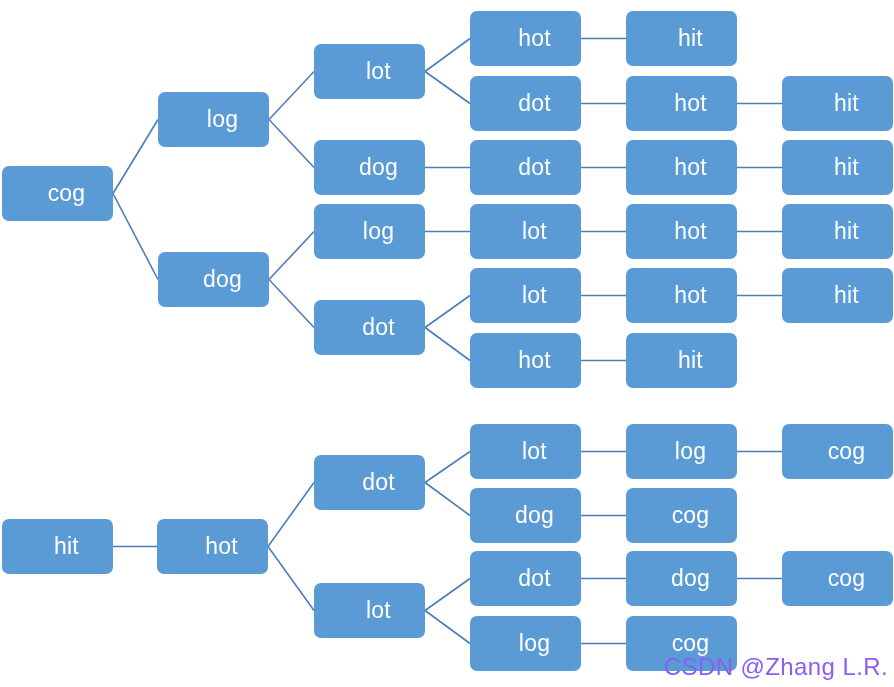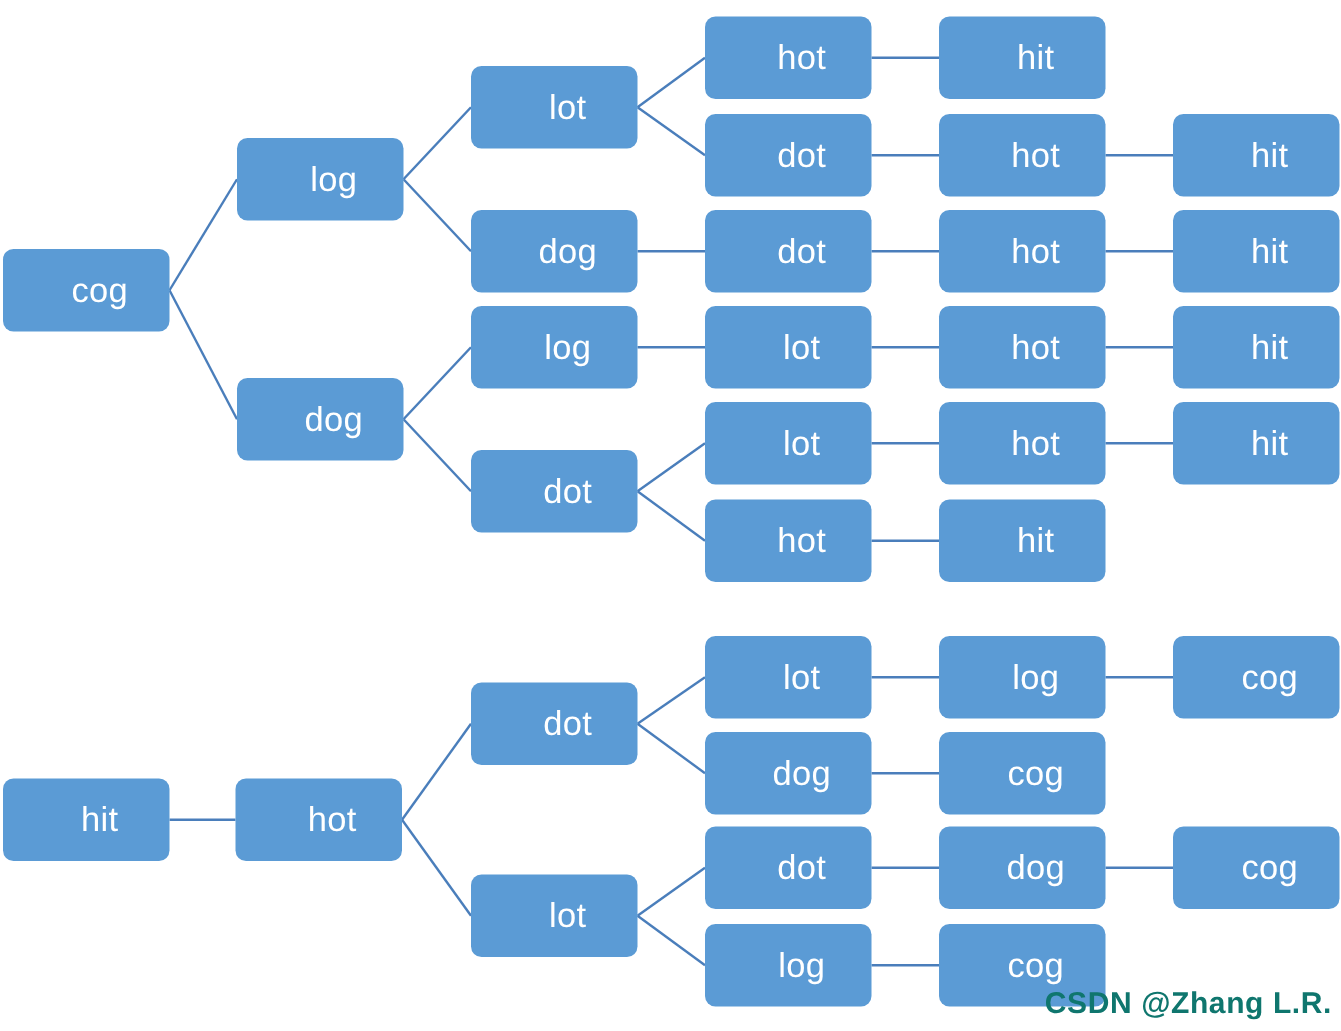--- a/index.html
+++ b/index.html
@@ -39,26 +39,25 @@
     line-height: 1;
     letter-spacing: 0.2px;
     font-family: "Liberation Sans", sans-serif;
     user-select: none;
     padding-left: 18px;
   }
   .watermark {
     position: absolute;
     right: 6px;
     bottom: 6px;
-    color: #0f766e;
-    font-size: 20px;
+    color: #8b5cf6;
+    font-size: 24px;
     font-family: "Liberation Sans", sans-serif;
     letter-spacing: 0.4px;
     white-space: nowrap;
-    font-weight: bold;
   }
 </style>
 </head>
 <body>
 
 <div id="canvas">
   <svg id="edge-layer" viewBox="0 0 894 687">
       <line x1="113" y1="193.5" x2="158" y2="119.5" stroke="#4A7EBB" stroke-width="1.6"></line>
       <line x1="113" y1="193.5" x2="158" y2="279.5" stroke="#4A7EBB" stroke-width="1.6"></line>
       <line x1="269" y1="119.5" x2="314" y2="71.5" stroke="#4A7EBB" stroke-width="1.6"></line>

